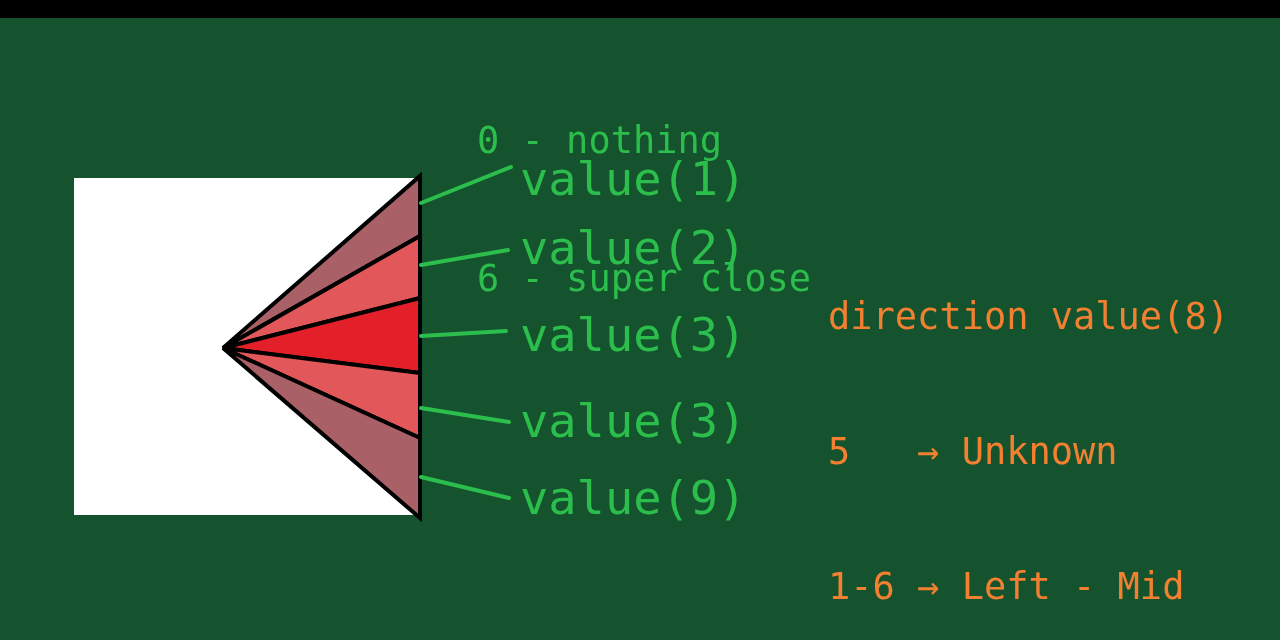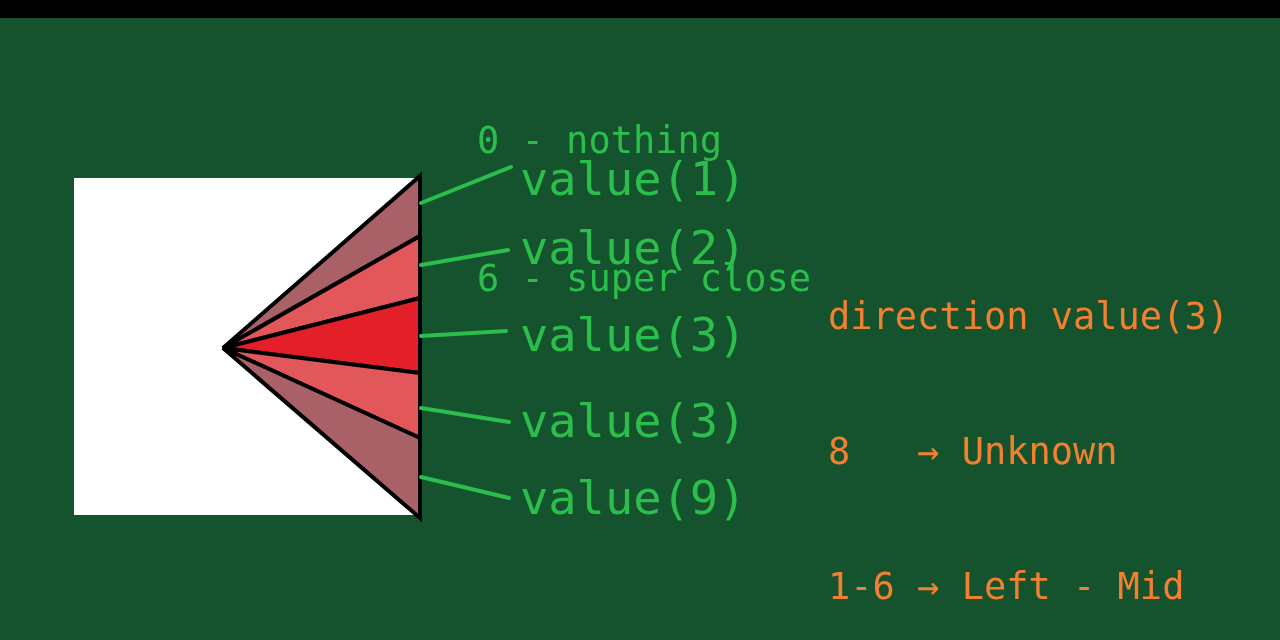--- a/index.html
+++ b/index.html
@@ -84,19 +84,19 @@
     <div>6 - super close</div>
   </div>
 
   <div class="value-label v1">value(1)</div>
   <div class="value-label v2">value(2)</div>
   <div class="value-label v3">value(3)</div>
   <div class="value-label v4">value(3)</div>
   <div class="value-label v5">value(9)</div>
 
   <div class="direction-legend">
-    <div>direction value(3)</div>
-    <div>8   → Unknown</div>
+    <div>direction value(8)</div>
+    <div>5   → Unknown</div>
     <div>1-6 → Left - Mid</div>
     
   </div>
 
 </div>
 
 </body></html>

